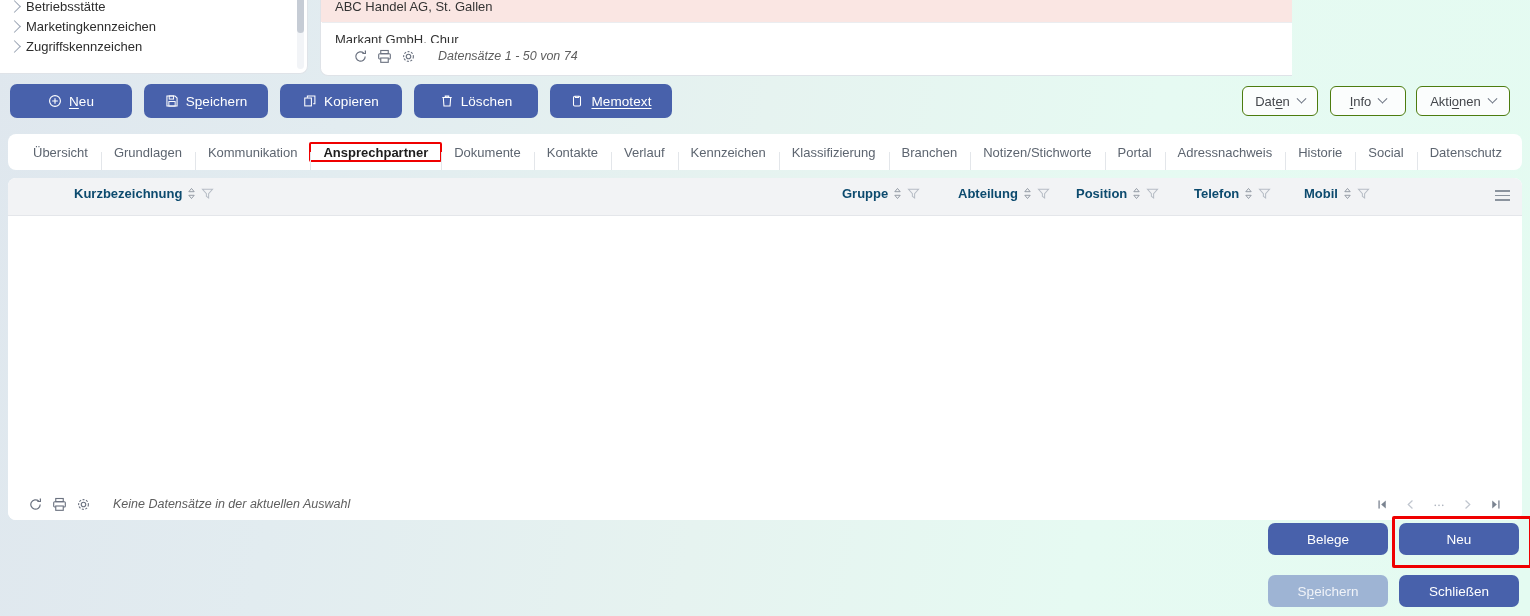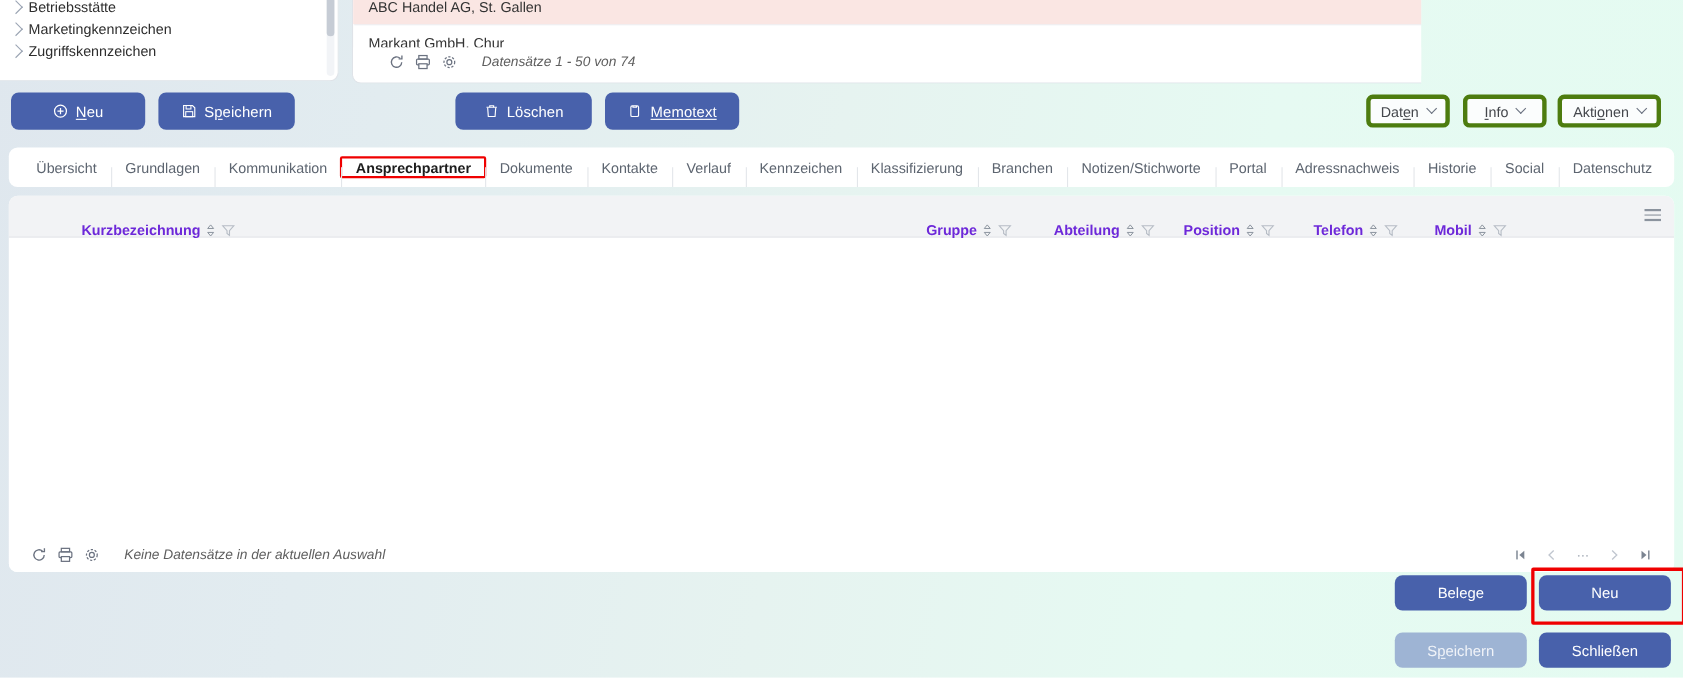--- a/index.html
+++ b/index.html
@@ -103,21 +103,21 @@
     font-family: "Liberation Sans", sans-serif; font-size: 13.5px;
     display: flex; align-items: center; justify-content: center; gap: 7px;
     cursor: pointer;
   }
   .btn-primary .lbl { letter-spacing: .1px; }
   u { text-decoration: underline; text-underline-offset: 2px; }
 
   .btn-ghost {
     position: absolute; top: 2px; height: 30px;
     background: #fbfdfd; color: #44474c;
-    border: 4px solid #4d7c0f; border-radius: 6px;
+    border: 1px solid #4d7c0f; border-radius: 6px;
     font-family: "Liberation Sans", sans-serif; font-size: 13px;
     display: flex; align-items: center; justify-content: center; gap: 8px;
     cursor: pointer;
   }
   .caret-d {
     width: 7px; height: 7px;
     border-right: 1.4px solid #6b7280; border-bottom: 1.4px solid #6b7280;
     transform: rotate(45deg) translate(-2px,-2px);
   }
 
@@ -150,23 +150,23 @@
     position: absolute; left: 8px; top: 178px; width: 1514px; height: 342px;
     background: #fff; border-radius: 8px; overflow: hidden;
     display: flex; flex-direction: column;
   }
   #grid-head {
     height: 38px; background: #f2f3f5;
     border-bottom: 1px solid #e4e6ea;
     position: relative;
   }
   .col {
-    position: absolute; top: 16px; height: 30px;
+    position: absolute; top: 0; height: 30px;
     display: flex; align-items: center; gap: 5px;
-    font-weight: bold; font-size: 13px; color: #6d28d9;
+    font-weight: bold; font-size: 13px; color: #0c4a6e;
     white-space: nowrap; cursor: pointer;
   }
   #grid-body { flex: 1; background: #fff; }
   #grid-foot {
     height: 32px; display: flex; align-items: center; padding: 0 20px;
     background: #fff;
   }
 
   #hamburger {
     position: absolute; right: 12px; top: 12px;
@@ -299,20 +299,29 @@
     <span class="ico">
       <svg width="14" height="14" viewBox="0 0 16 16">
           <path d="M2.2 2.2h9.2L13.8 4.6v9.2H2.2z" fill="none" stroke="#fff" stroke-width="1.2"></path>
           <rect x="4.8" y="2.2" width="5" height="3.6" fill="none" stroke="#fff" stroke-width="1.1"></rect>
           <rect x="4.4" y="8.6" width="7.2" height="5.2" fill="none" stroke="#fff" stroke-width="1.1"></rect>
         </svg>
     </span>
     <span class="lbl">S<u>p</u>eichern</span>
   </button>
 
+  <button class="btn-primary" style="left:280px;width:122px">
+    <span class="ico">
+      <svg width="14" height="14" viewBox="0 0 16 16">
+          <rect x="2" y="4.6" width="7.6" height="9" fill="none" stroke="#fff" stroke-width="1.2"></rect>
+          <path d="M5 4.2V2.2h8.6v9h-2" fill="none" stroke="#fff" stroke-width="1.2"></path>
+        </svg>
+    </span>
+    <span class="lbl">Kopieren</span>
+  </button>
 
   <button class="btn-primary" style="left:414px;width:124px">
     <span class="ico">
       <svg width="14" height="14" viewBox="0 0 16 16">
           <path d="M2.6 4h10.8" stroke="#fff" stroke-width="1.2"></path>
           <path d="M6 4V2.4h4V4" fill="none" stroke="#fff" stroke-width="1.2"></path>
           <path d="M3.8 4.4l.7 9.2h7l.7-9.2" fill="none" stroke="#fff" stroke-width="1.2"></path>
         </svg>
     </span>
     <span class="lbl">Löschen</span>

